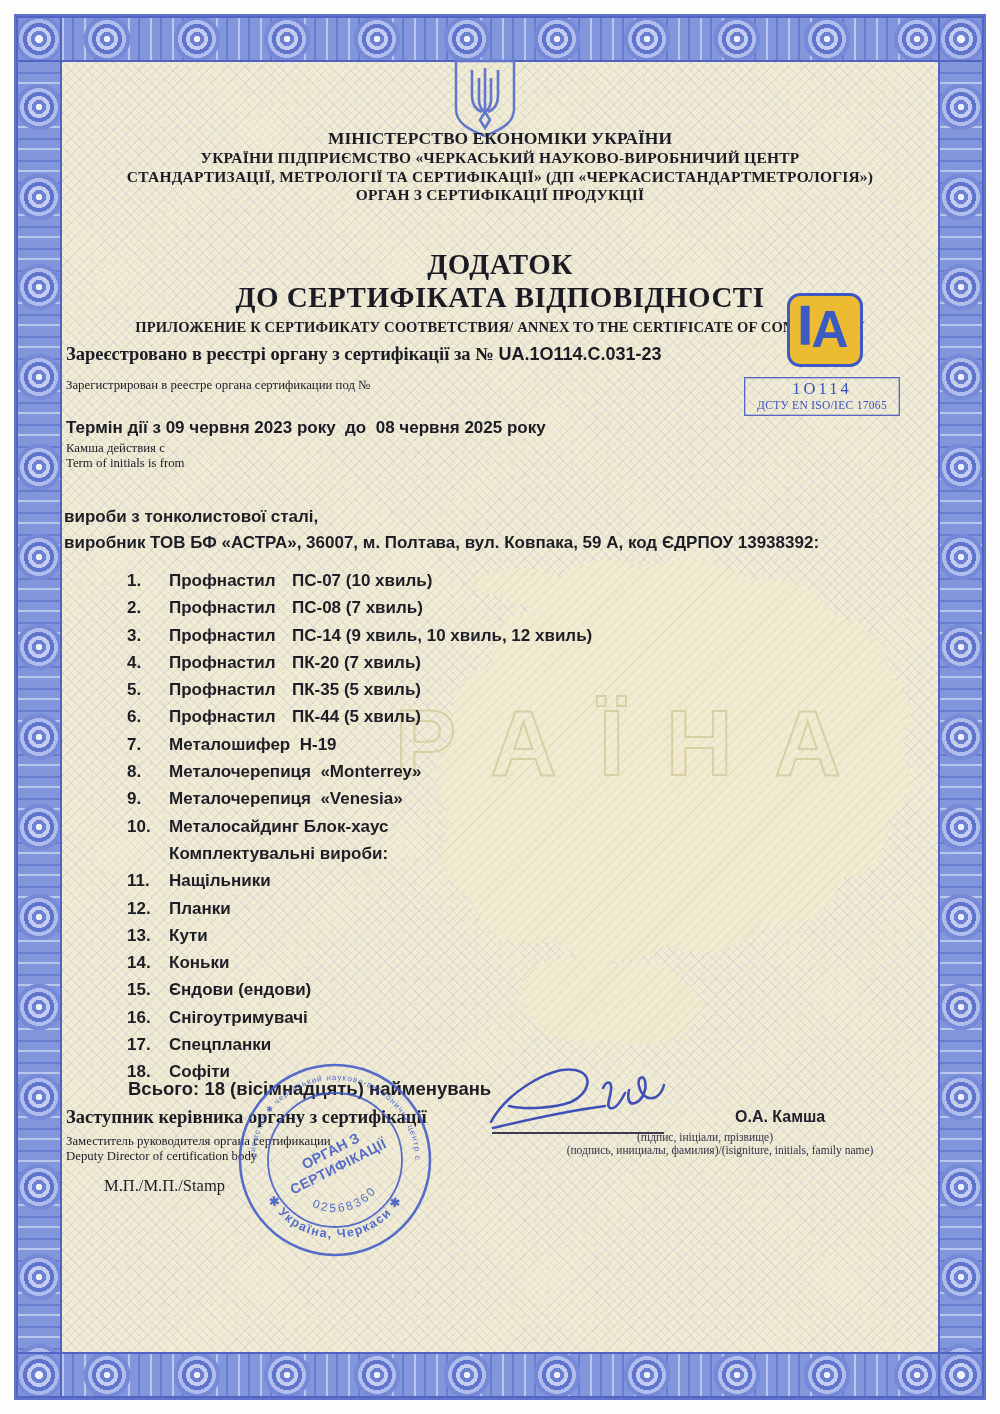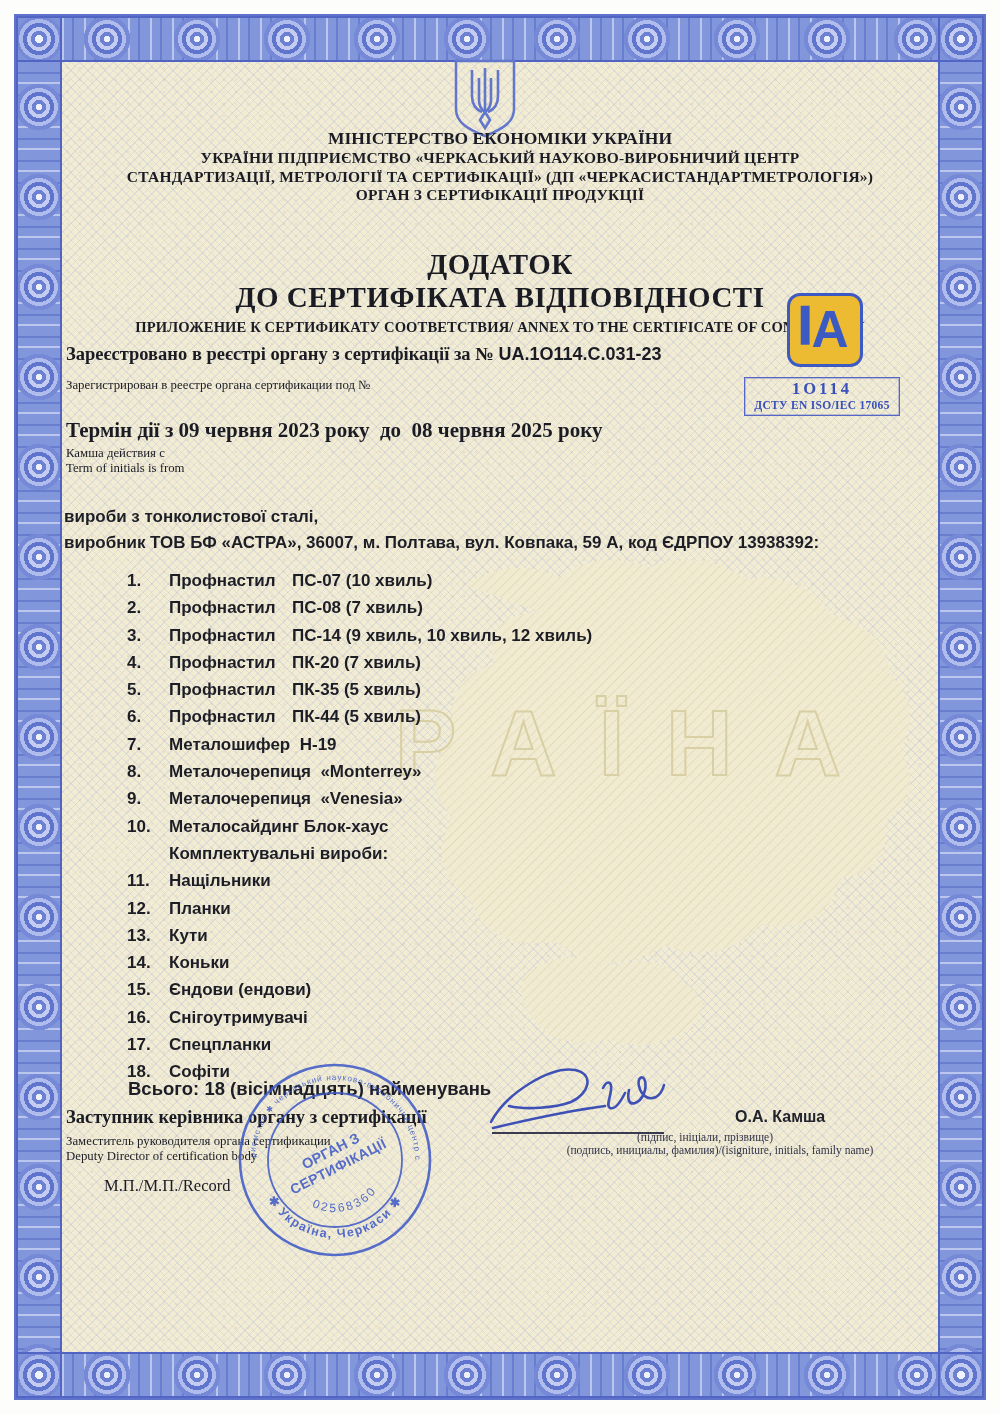--- a/index.html
+++ b/index.html
@@ -47,21 +47,21 @@
   .titleblk{top:248px;left:70px;right:70px;text-align:center;font-weight:bold;}
   .titleblk .t1,.titleblk .t2{font-size:29px;line-height:33px;letter-spacing:.5px;}
   .titleblk .t3{font-size:14.6px;line-height:20px;margin-top:3px;letter-spacing:.1px;}
 
   .regblk{top:344px;left:66px;}
   .regblk .main{font-size:18.5px;font-weight:bold;}
   .regblk .main .num{font-family:"Liberation Sans",sans-serif;font-size:18px;}
   .regblk .small{font-size:12.8px;line-height:15.5px;margin-top:13px;}
 
   .validity{top:418px;left:66px;}
-  .validity .main{font-family:Liberation Serif, serif;font-weight:bold;font-size:21px;white-space:pre;}
+  .validity .main{font-family:Liberation Sans, sans-serif;font-weight:bold;font-size:17px;white-space:pre;}
   .validity .small{font-size:12.8px;line-height:15px;margin-top:3px;}
 
   .product{top:504px;left:64px;font-family:"Liberation Sans",sans-serif;font-weight:bold;font-size:17px;line-height:26px;color:#1d1d26;}
 
   .items{top:567px;left:127px;width:780px;font-family:"Liberation Sans",sans-serif;font-weight:bold;font-size:17px;color:#1d1d26;}
   .items .row{height:27.3px;line-height:27.3px;white-space:pre;}
   .items .num{display:inline-block;width:42px;}
   .items .iname{display:inline-block;min-width:123px;}
 
   .total{top:1078px;left:128px;font-family:"Liberation Sans",sans-serif;font-weight:bold;font-size:18.5px;color:#1d1d26;}
@@ -71,21 +71,21 @@
   .signing-en{top:1149px;left:66px;font-size:12.8px;}
   .mp{top:1176px;left:104px;font-size:16.5px;}
   .signer{top:1108px;left:735px;font-family:"Liberation Sans",sans-serif;font-weight:bold;font-size:16px;color:#22222c;}
   .cap1{top:1131px;left:555px;width:300px;text-align:center;font-size:11.5px;color:#33334a;}
   .cap2{top:1144px;left:520px;width:400px;text-align:center;font-size:11.5px;color:#33334a;}
   .sig-line{top:1132px;left:492px;width:172px;height:1.5px;background:#3a3a50;}
 
   
   .accmark{top:293px;left:787px;width:70px;height:68px;background:#edbb31;border:3px solid #3d5ac4;border-radius:13px;}
   .codebox{top:377px;left:744px;width:154px;height:37px;border:1.5px solid #5566c5;box-shadow:inset 0 0 0 1px rgba(85,102,197,.35);
-           text-align:center;color:#3750bc;font-weight:bold;}
+           text-align:center;color:#3750bc;font-weight:normal;}
   .codebox .c1{font-size:16.5px;line-height:19px;letter-spacing:3px;margin-top:1px;}
   .codebox .c2{font-size:11.5px;line-height:14px;letter-spacing:.3px;}
 
   .z2{z-index:2;} .z3{z-index:3;} .z4{z-index:4;} .z5{z-index:5;}
 </style>
 </head>
 <body>
 
 <div class="page">
 
@@ -188,21 +188,21 @@
     <div class="row"><span class="num">16.</span><span class="iname">Снігоутримувачі</span></div>
     <div class="row"><span class="num">17.</span><span class="iname">Спецпланки</span></div>
     <div class="row"><span class="num">18.</span><span class="iname">Софіти</span></div>
   </div>
 
   <div class="abs z3 total">Всього: 18 (вісімнадцять) найменувань</div>
 
   <div class="abs z3 signing-role">Заступник керівника органу з сертифікації</div>
   <div class="abs z3 signing-ru">Заместитель руководителя органа сертификации</div>
   <div class="abs z3 signing-en">Deputy Director of certification body</div>
-  <div class="abs z3 mp">М.П./М.П./Record</div>
+  <div class="abs z3 mp">М.П./М.П./Stamp</div>
   <div class="abs z3 sig-line"></div>
   <div class="abs z3 signer">О.А. Камша</div>
   <div class="abs z3 cap1">(підпис, ініціали, прізвище)</div>
   <div class="abs z3 cap2">(подпись, инициалы, фамилия)/(isigniture, initials, family name)</div>
 
   <svg class="abs z5" style="left:485px;top:1058px;" width="200" height="80" viewBox="0 0 200 80">
     <g fill="none" stroke="#2c41b4" stroke-width="2.6" stroke-linecap="round" opacity="0.9">
       <path d="M6,64 C22,34 66,8 90,12 C110,16 104,36 86,44 C70,50 40,52 24,48"></path>
       <path d="M8,70 C50,60 90,52 120,48"></path>
       <path d="M118,30 c4,-8 9,-7 8,2 c-1,9 -5,16 -1,18 c5,2 11,-7 15,-15"></path>

